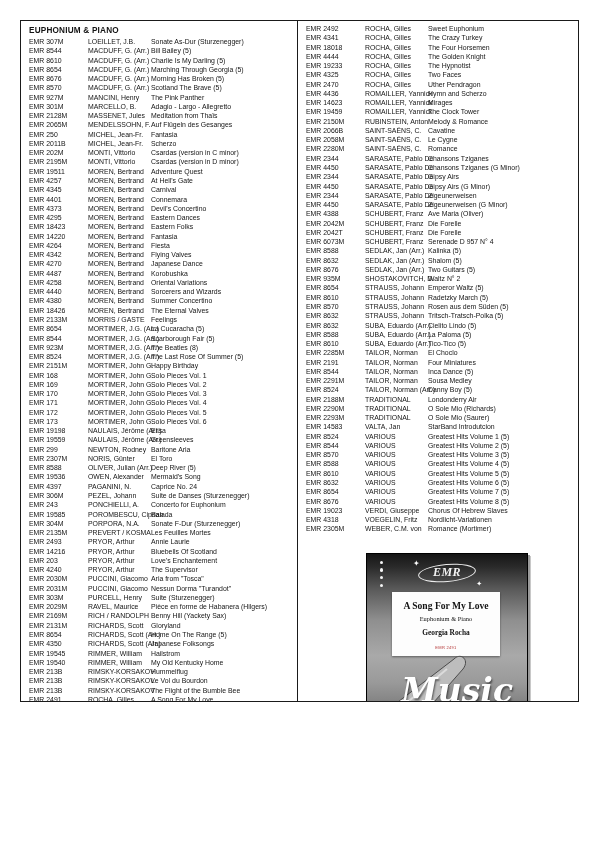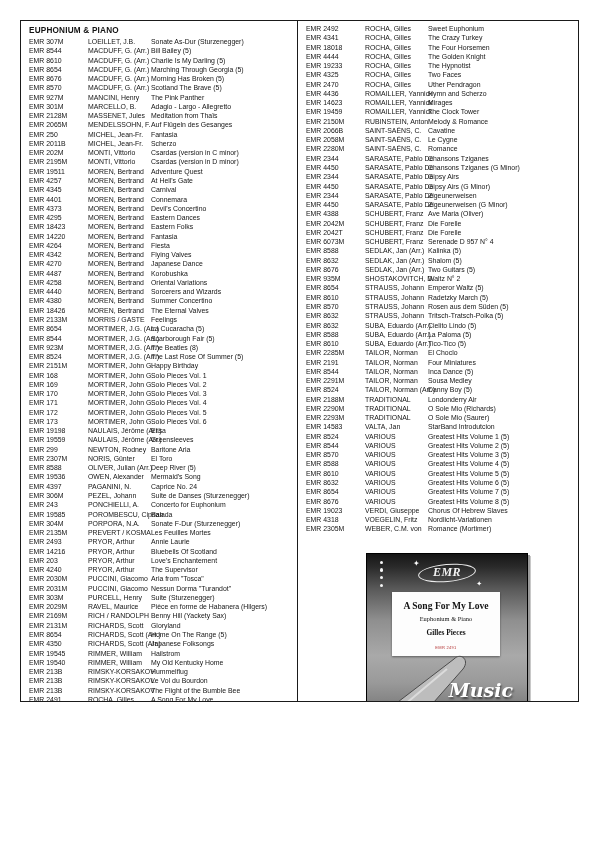--- a/index.html
+++ b/index.html
@@ -78,21 +78,21 @@
   .tb-cat{font-size:4px;margin-top:8px;letter-spacing:.3px;}
   .series1{
     position:absolute;right:10px;top:106px;z-index:3;
     font-family:"DejaVu Serif", serif;font-style:italic;font-weight:bold;
     font-size:19px;color:#fbfbfb;line-height:19px;
     text-shadow:1px 1px 0 #3f3f3f, 2px 2px 2px rgba(0,0,0,.55);
   }
   .series2{
     position:absolute;right:14px;top:124px;z-index:3;
     font-family:"DejaVu Serif", serif;font-style:italic;font-weight:bold;
-    font-size:19px;color:#ffffff;line-height:25px;
+    font-size:33px;color:#ffffff;line-height:25px;
     text-shadow:1px 2px 2px rgba(0,0,0,.5);
   }
   .euph-svg{position:absolute;left:0;bottom:14px;z-index:2;}
   .cover-footer{
     position:absolute;left:0;right:0;bottom:5px;z-index:4;text-align:center;
   }
   .mini-logo{
     display:inline-block;border:1px solid #e8e8e8;border-radius:50%;
     padding:0 6px;height:9px;line-height:8px;
     font-family:"Liberation Serif", serif;font-weight:bold;font-style:italic;
@@ -828,21 +828,21 @@
       <div class="emr-logo">
         <span class="emr-star-a">✦</span>
         <div class="emr-oval"></div>
         <div class="emr-text">EMR</div>
         <span class="emr-star-b">✦</span>
       </div>
 
       <div class="title-box">
         <div class="tb-title">A Song For My Love</div>
         <div class="tb-sub">Euphonium &amp; Piano</div>
-        <div class="tb-comp">Gilles Pieces</div>
+        <div class="tb-comp">Georgia Rocha</div>
         <div class="tb-cat" id="cover-cat" style="color: rgb(178, 48, 48);">EMR 2491</div>
       </div>
 
       <svg class="euph-svg" width="150" height="112" viewBox="0 0 150 112">
 
         <path d="M14,66 C4,80 14,98 34,98 C50,98 58,86 52,70 L96,20 C103,11 94,3 87,10 Z" fill="#bdbdbd" stroke="#4c4c4c" stroke-width="1"></path>
         <path d="M20,68 C14,79 22,92 36,92 C47,92 52,83 48,71 Z" fill="#8f8f8f"></path>
         <ellipse cx="33" cy="82" rx="23" ry="14" fill="none" stroke="#636363" stroke-width="2" transform="rotate(-35 33 82)"></ellipse>
 
         <path d="M52,70 C66,88 92,94 112,80" stroke="#3d3d3d" stroke-width="5" fill="none"></path>

